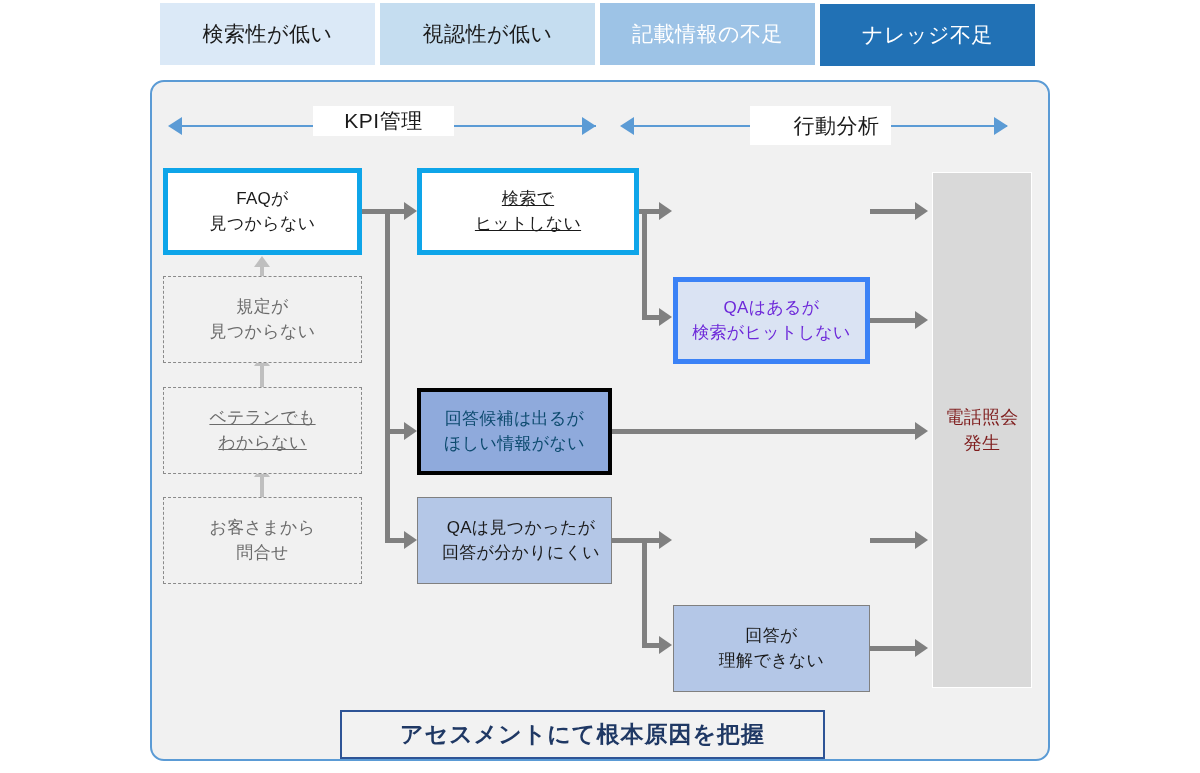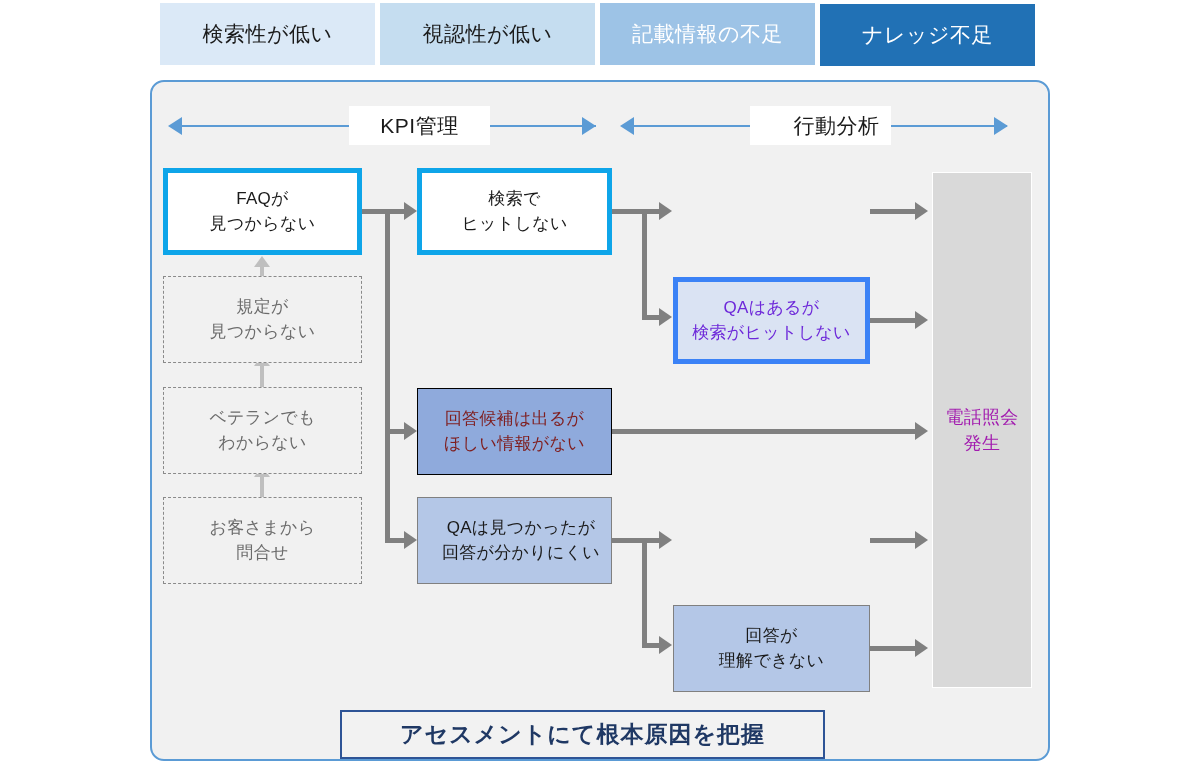--- a/index.html
+++ b/index.html
@@ -73,23 +73,23 @@
     text-align: center;
     font-size: 17px;
     line-height: 1.45;
     white-space: pre-line;
     letter-spacing: 0.3px;
   }
   .node.solid   { background: #ffffff; border: 5px solid #0ea5e9; color: #1a1a1a; }
   .node.dashed  { background: #f1f1f1; border: 1px dashed #8a8a8a; color: #6b6b6b; }
   .node.navy    { background: #2e5496; border: 1px solid #808080; color: #ffffff; }
   .node.palest  { background: #dae3f3; border: 5px solid #3b82f6; color: #6d28d9; }
-  .node.mid     { background: #8faadc; border: 1px solid #000000; color: #7f1d1d; }
+  .node.mid     { background: #8faadc; border: 4px solid #000000; color: #0c4a6e; }
   .node.light   { background: #b4c7e7; border: 1px solid #808080; color: #1a1a1a; }
-  .node.grayend { background: #d9d9d9; border: 1px solid #ffffff; color: #a21caf; font-size: 18px; }
+  .node.grayend { background: #d9d9d9; border: 1px solid #ffffff; color: #7f1d1d; font-size: 18px; }
 
   
   .cx { background: #808080; }   
   .cx-light { background: #bfbfbf; }
   .head-r {
     width: 0; height: 0;
     border-top: 9px solid transparent;
     border-bottom: 9px solid transparent;
     border-left: 13px solid #808080;
   }
@@ -132,21 +132,21 @@
   </div>
   <div class="abs tab" style="left:820px;top:4px;width:215px;height:62px;background:#2171b5;color:#ffffff;">
     <span>ナレッジ不足</span>
   </div>
 
   <div class="abs" id="panel"></div>
 
   <div class="abs phase-head left" style="left:168px;top:117px;"></div>
   <div class="abs phase-line" style="left:181px;top:125px;width:415px;"></div>
   <div class="abs phase-head right" style="left:582px;top:117px;"></div>
-  <div class="abs phase-label" style="left:313px;top:106px;width:141px;height:39px;margin-left:36px;">
+  <div class="abs phase-label" style="left:313px;top:106px;width:141px;height:30px;">
     <span>KPI管理</span>
   </div>
 
   <div class="abs phase-head left" style="left:620px;top:117px;"></div>
   <div class="abs phase-line" style="left:633px;top:125px;width:374px;"></div>
   <div class="abs phase-head right" style="left:994px;top:117px;"></div>
   <div class="abs phase-label" style="left:750px;top:106px;width:141px;height:39px;padding-left:32px;">
     <span>行動分析</span>
   </div>
 
@@ -198,26 +198,26 @@
   <div class="abs cx" style="left:870px;top:538px;width:47px;height:5px;"></div>
   <div class="abs head-r" style="left:915px;top:531px;"></div>
 
   <div class="abs cx" style="left:870px;top:646px;width:47px;height:5px;"></div>
   <div class="abs head-r" style="left:915px;top:639px;"></div>
 
   <div class="abs node solid" style="left:163px;top:168px;width:199px;height:87px;">FAQが
 見つからない</div>
   <div class="abs node dashed" style="left:163px;top:276px;width:199px;height:87px;">規定が
 見つからない</div>
-  <div class="abs node dashed" style="left:163px;top:387px;width:199px;height:87px;">ベテランでも
+  <div class="abs node dashed" style="left:163px;top:387px;width:199px;height:87px;text-decoration:underline;">ベテランでも
 わからない</div>
   <div class="abs node dashed" style="left:163px;top:497px;width:199px;height:87px;">お客さまから
 問合せ</div>
 
-  <div class="abs node solid" style="left:417px;top:168px;width:195px;height:87px;">検索で
+  <div class="abs node solid" style="left:417px;top:168px;width:222px;height:87px;text-decoration:underline;">検索で
 ヒットしない</div>
   <div class="abs node mid" style="left:417px;top:388px;width:195px;height:87px;">回答候補は出るが
 ほしい情報がない</div>
   <div class="abs node light" style="left:417px;top:497px;width:195px;height:87px;padding-left:13px;">QAは見つかったが
 回答が分かりにくい</div>
 
   <div class="abs node palest" style="left:673px;top:277px;width:197px;height:87px;">QAはあるが
 検索がヒットしない</div>
   <div class="abs node light" style="left:673px;top:605px;width:197px;height:87px;">回答が
 理解できない</div>

